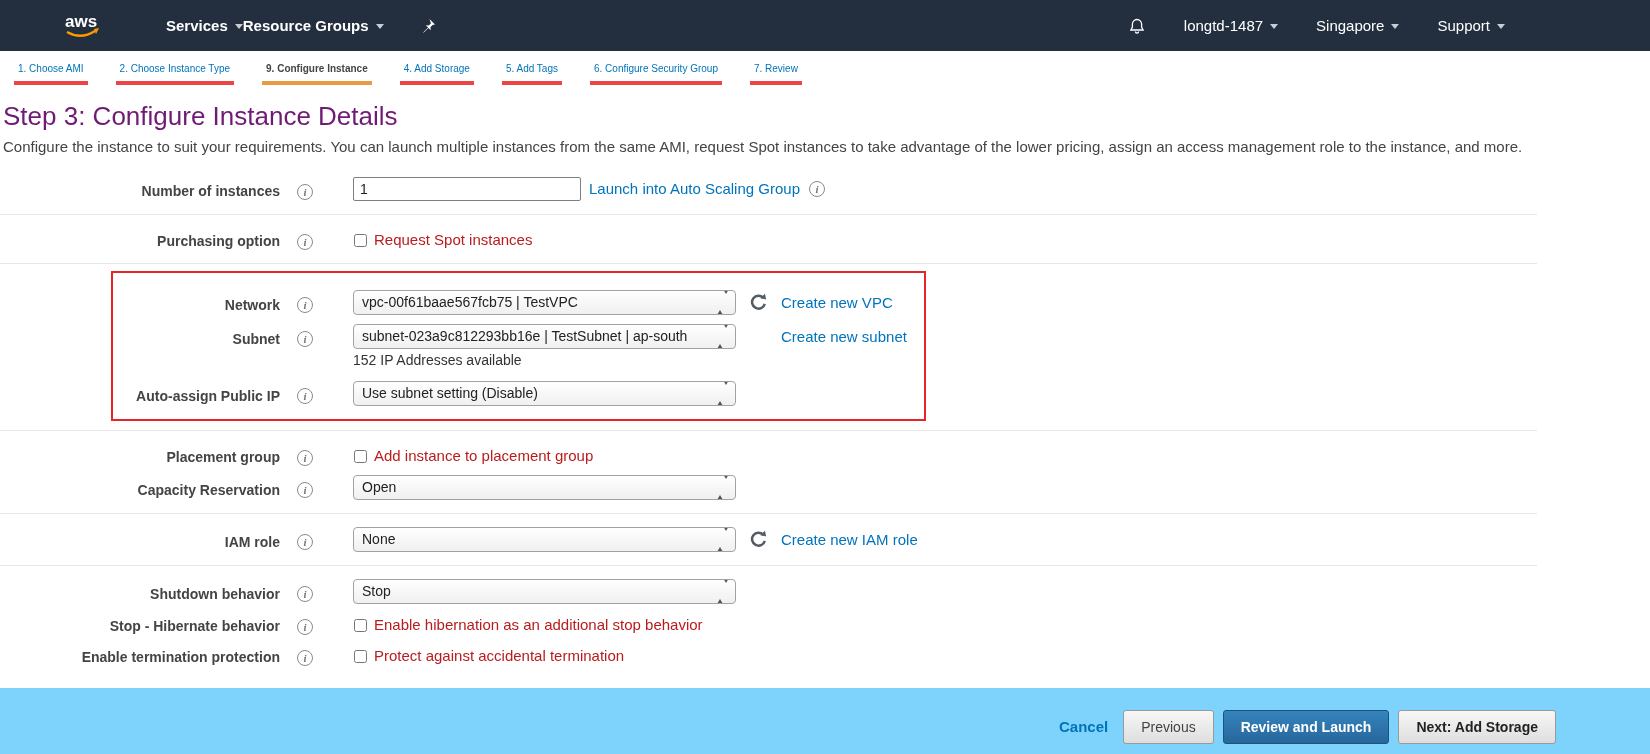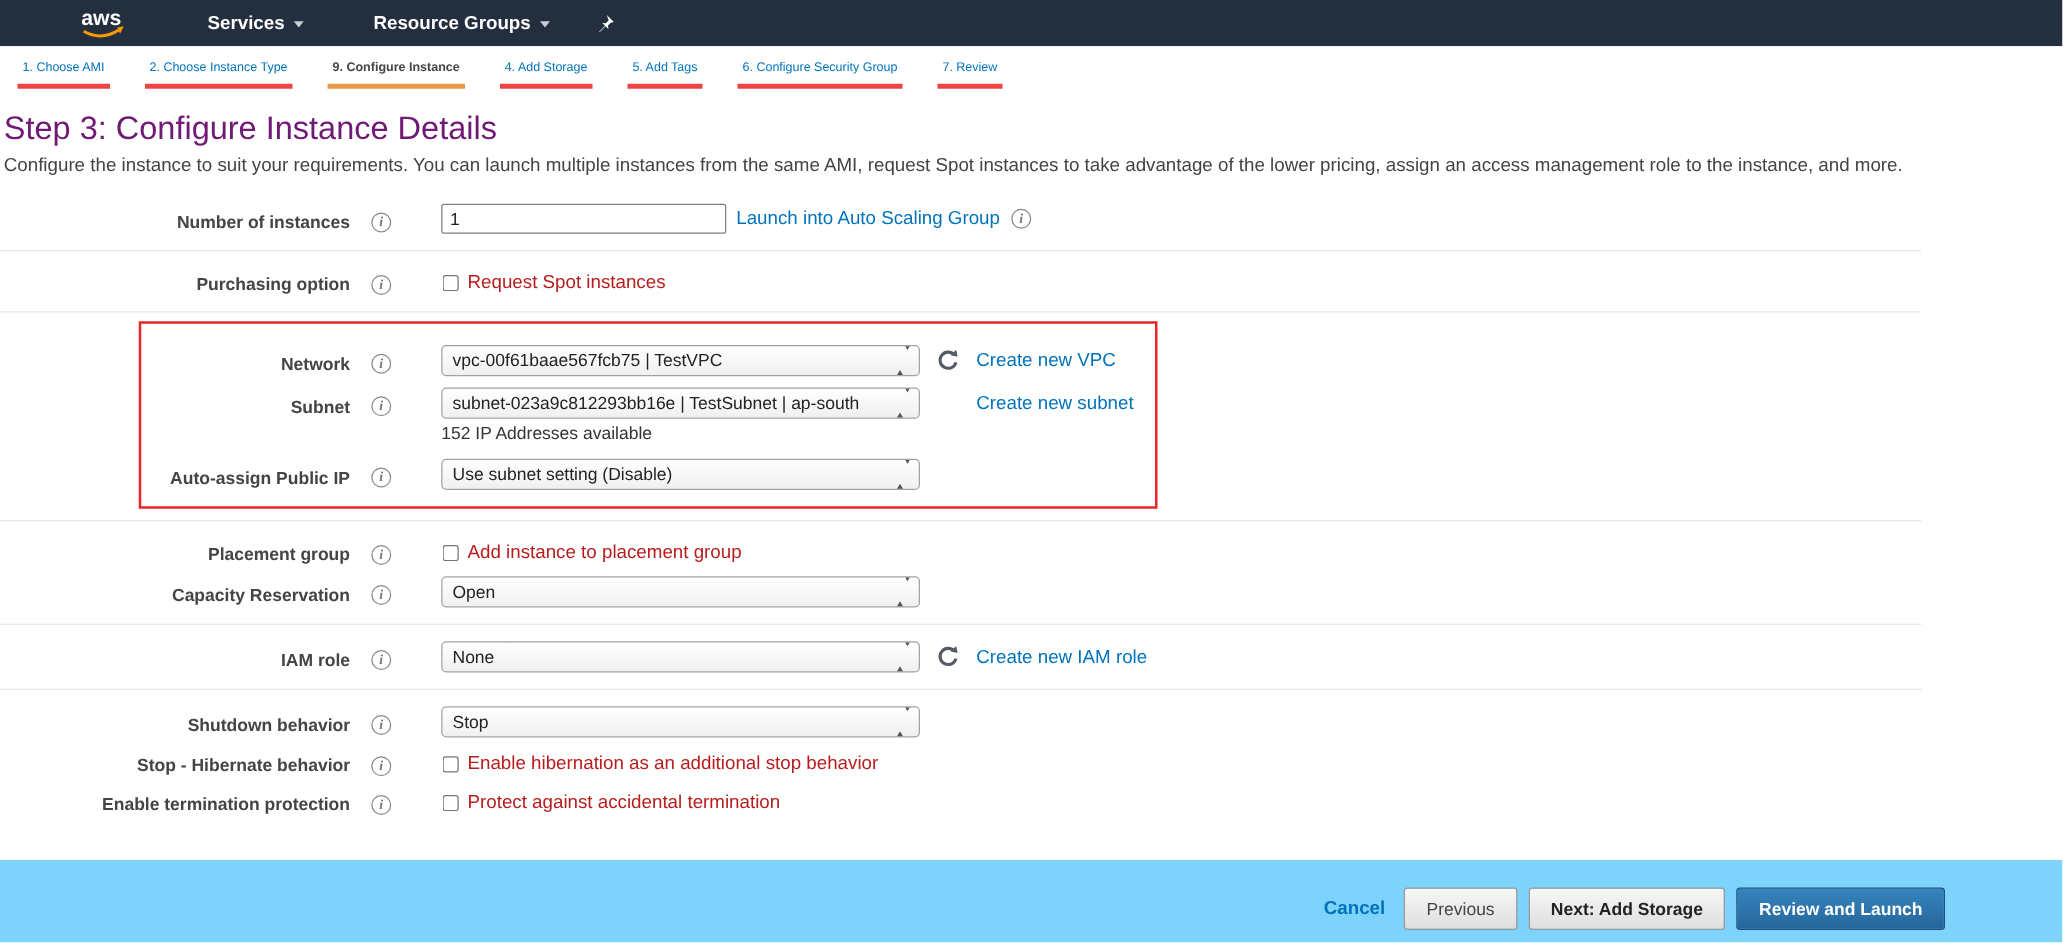--- a/index.html
+++ b/index.html
@@ -4,27 +4,27 @@
 <style>
   * { box-sizing: border-box; }
   html,body { margin:0; padding:0; }
   body {
     width:1650px; height:754px; overflow:hidden; position:relative;
     background:#fff; font-family:"Liberation Sans", sans-serif; color:#444;
   }
 
   
   .topnav {
-    height:37px; background:#232f3e; display:flex; align-items:center;
+    height:51px; background:#232f3e; display:flex; align-items:center;
     color:#fff; padding:0 145px 0 60px;
   }
   .logo { margin-right:62px; display:flex; align-items:center; cursor:pointer; }
   .nav-item { display:flex; align-items:center; gap:7px; cursor:pointer; font-size:15px; }
   .nav-item.bold { font-weight:bold; }
-  .nav-left { display:flex; align-items:flex-end; gap:56px; }
+  .nav-left { display:flex; align-items:flex-end; }
   .nav-right { margin-left:auto; display:flex; align-items:center; gap:38px; }
   .caret {
     width:0; height:0; border-left:4px solid transparent; border-right:4px solid transparent;
     border-top:5px solid #c9ced4; margin-top:2px;
   }
   .pin-wrap { margin-left:36px; cursor:pointer; display:flex; align-items:center; }
 
   
   .tabs { display:flex; padding:0 0 0 14px; background:#fff; }
   .tab {
@@ -116,20 +116,40 @@
     </div>
     <div class="nav-item bold">
       <span>Resource Groups</span>
       <span class="caret"></span>
     </div>
   </div>
   <div class="pin-wrap">
     <svg width="16" height="16" viewBox="0 0 16 16">
       <path fill="#ffffff" d="M9.5 1 L15 6.5 L12.6 7.1 L10.4 9.3 L10.7 12.2 L8.4 9.9 L4.4 13.9 L3.5 14.8 L3.2 14.5 L4.1 13.6 L8.1 9.6 L5.8 7.3 L8.7 7.6 L10.9 5.4 L9.5 1 Z"></path>
     </svg>
+  </div>
+  <div class="nav-right">
+    <div class="nav-item">
+      <svg width="18" height="18" viewBox="0 0 18 18">
+        <path fill="none" stroke="#ffffff" stroke-width="1.3" d="M9 2.5a4.6 4.6 0 0 0-4.6 4.6v3L2.9 13h12.2l-1.5-2.9v-3A4.6 4.6 0 0 0 9 2.5z"></path>
+        <path fill="none" stroke="#ffffff" stroke-width="1.3" d="M7.4 14.4a1.6 1.6 0 0 0 3.2 0"></path>
+      </svg>
+    </div>
+    <div class="nav-item">
+      <span>longtd-1487</span>
+      <span class="caret"></span>
+    </div>
+    <div class="nav-item">
+      <span>Singapore</span>
+      <span class="caret"></span>
+    </div>
+    <div class="nav-item">
+      <span>Support</span>
+      <span class="caret"></span>
+    </div>
   </div>
 </div>
 
 <div class="tabs">
   <div class="tab">1. Choose AMI</div>
   <div class="tab">2. Choose Instance Type</div>
   <div class="tab active">9. Configure Instance</div>
   <div class="tab">4. Add Storage</div>
   <div class="tab">5. Add Tags</div>
   <div class="tab">6. Configure Security Group</div>
@@ -292,15 +312,15 @@
         <span class="chk-label">Protect against accidental termination</span>
       </div>
     </div>
 
   </div>
 </div>
 
 <div class="footer">
   <a class="link cancel-link">Cancel</a>
   <button class="btn">Previous</button>
+  <button class="btn primary">Review and Launch</button>
   <button class="btn bold">Next: Add Storage</button>
-  <button class="btn primary">Review and Launch</button>
 </div>
 
 </body></html>

